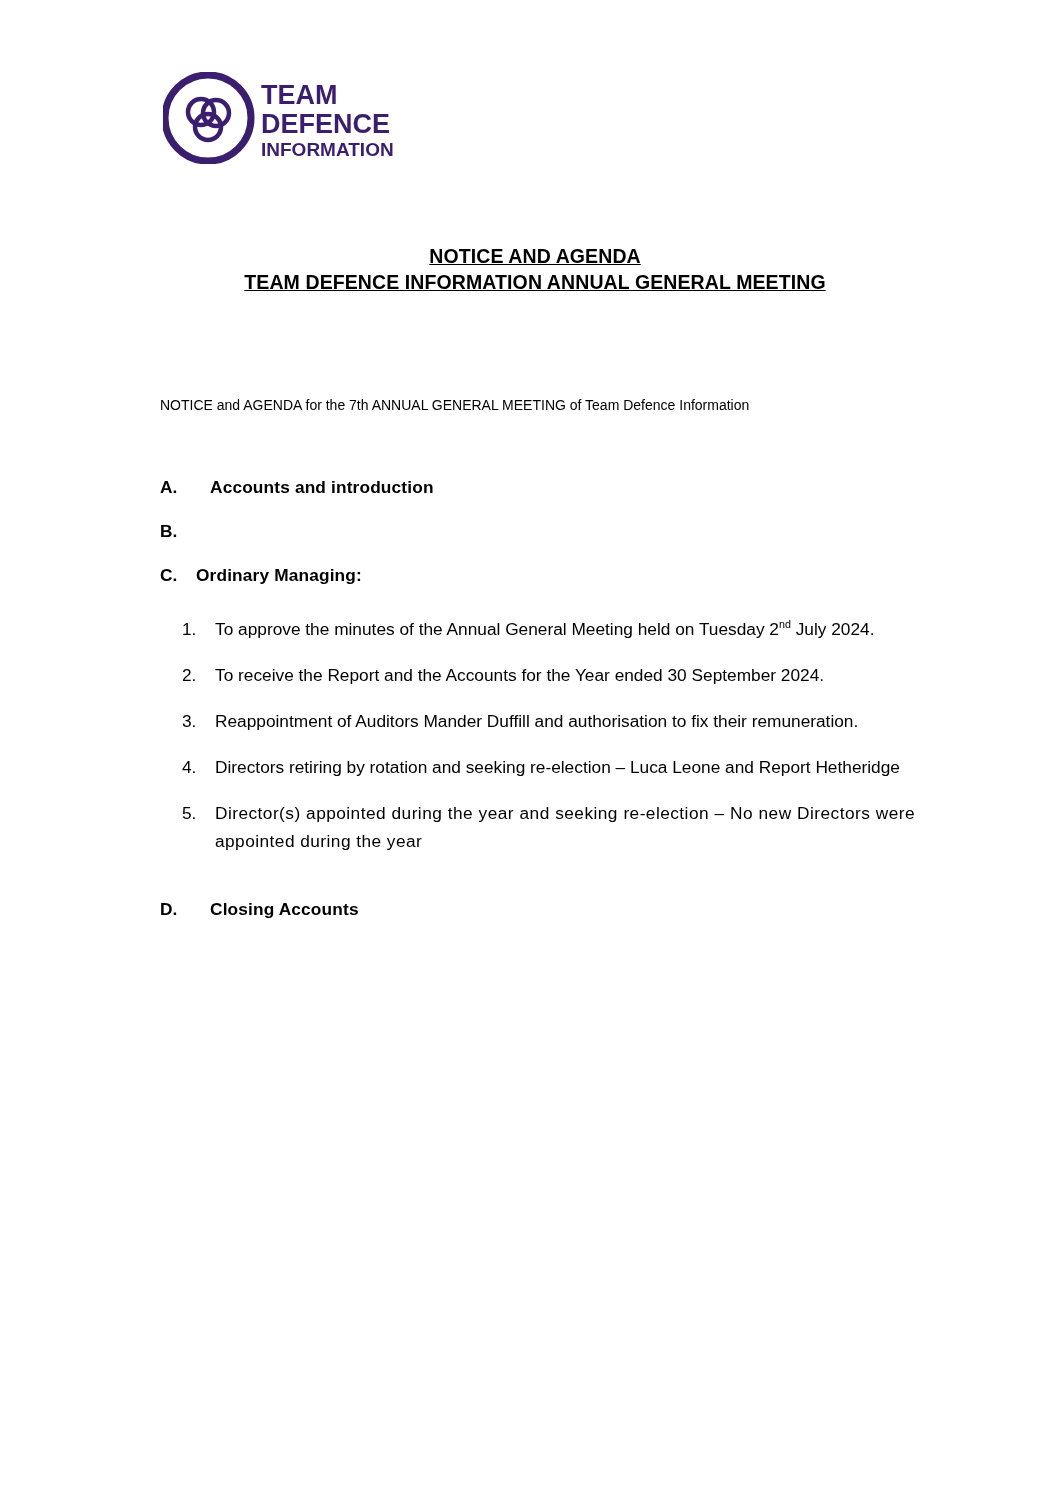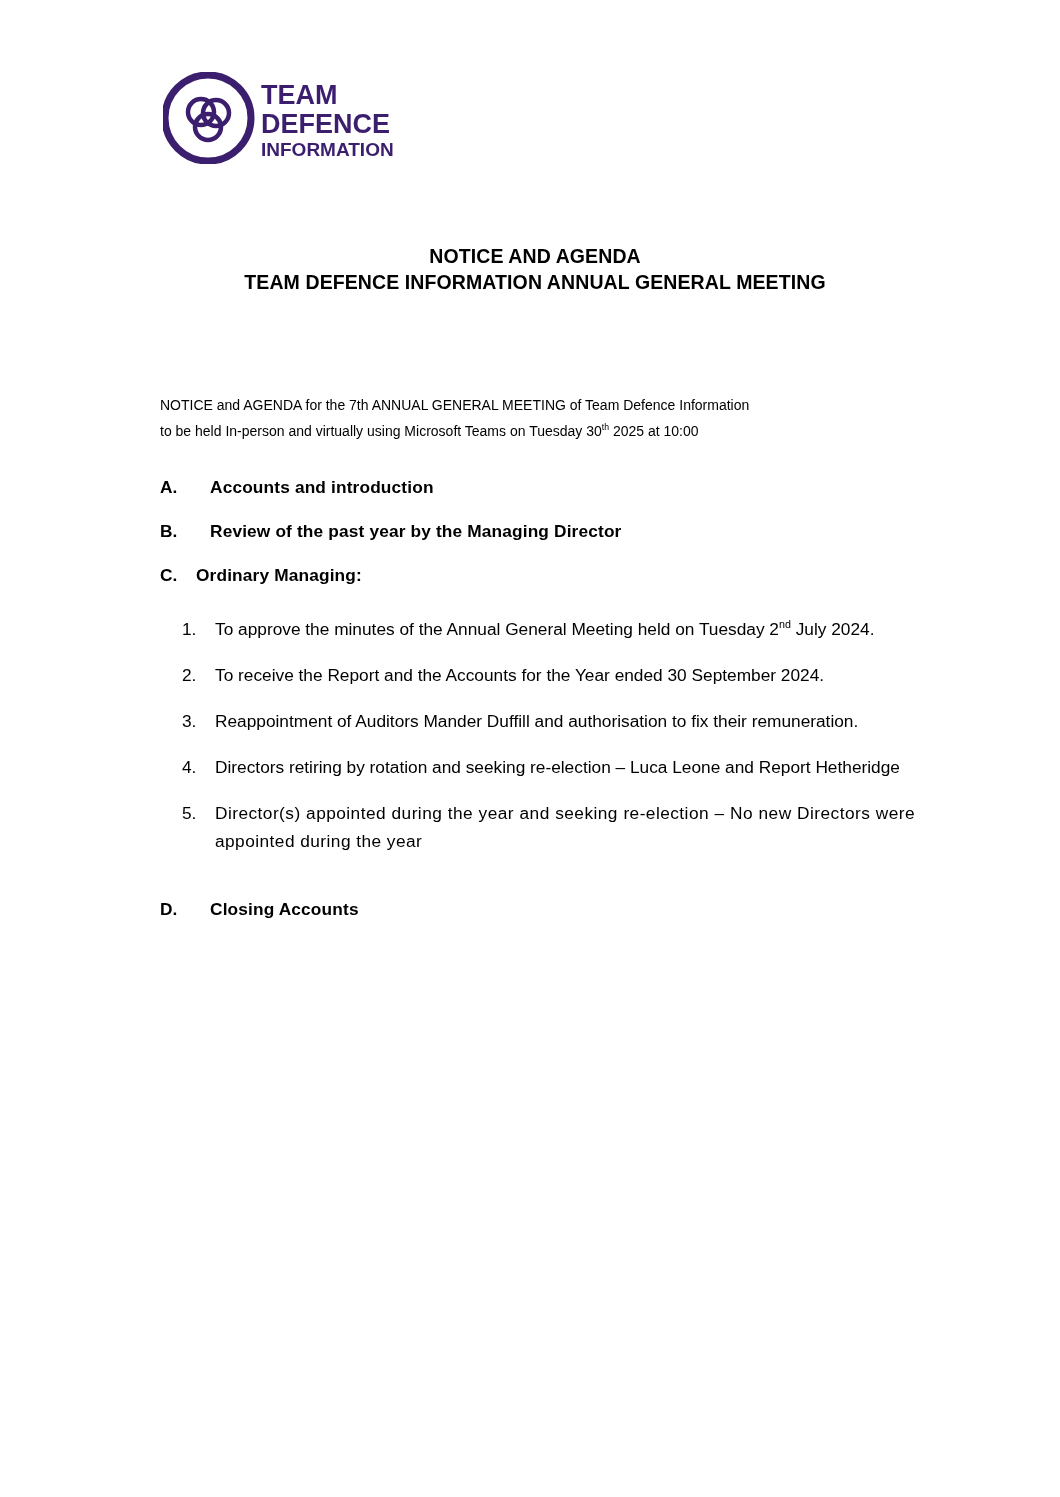--- a/index.html
+++ b/index.html
@@ -36,20 +36,21 @@
     width: 750px;
     text-align: center;
   }
   .title-line {
     font-weight: bold;
     font-size: 19.5px;
     line-height: 26px;
     letter-spacing: 0.1px;
   }
   .title-line span.u {
+    text-decoration: underline;
     text-align: right;
   }
   .title-date {
     margin-top: 22px;
     font-weight: bold;
     font-size: 21px;
     line-height: 28px;
   }
   .title-date span.u {
     text-decoration: underline;
@@ -145,33 +146,31 @@
     <div class="title-line">
       <span class="u">NOTICE AND AGENDA</span>
     </div>
     <div class="title-line">
       <span class="u">TEAM DEFENCE INFORMATION ANNUAL GENERAL MEETING</span>
     </div>
   </div>
 
   <div class="intro">
     <span>NOTICE and AGENDA for the 7th ANNUAL GENERAL MEETING of Team Defence Information</span>
-    <span class="l2"><span>to be held In-person and virtually using Microsoft Teams on Tuesday 30</span><sup>th</sup><span>  2025 at 10:00</span></span>
   </div>
 
   <div class="sections">
 
     <div class="sec-row">
       <div class="letter">A.</div>
       <div class="sec-label">Accounts and introduction</div>
     </div>
 
     <div class="sec-row">
       <div class="letter">B.</div>
-      <div class="sec-label">Review of the past year by the Managing Director</div>
     </div>
 
     <div class="sec-row tight">
       <div class="letter">C.</div>
       <div class="sec-label">Ordinary Managing:</div>
     </div>
 
     <div class="numlist">
 
       <div class="num-row">

